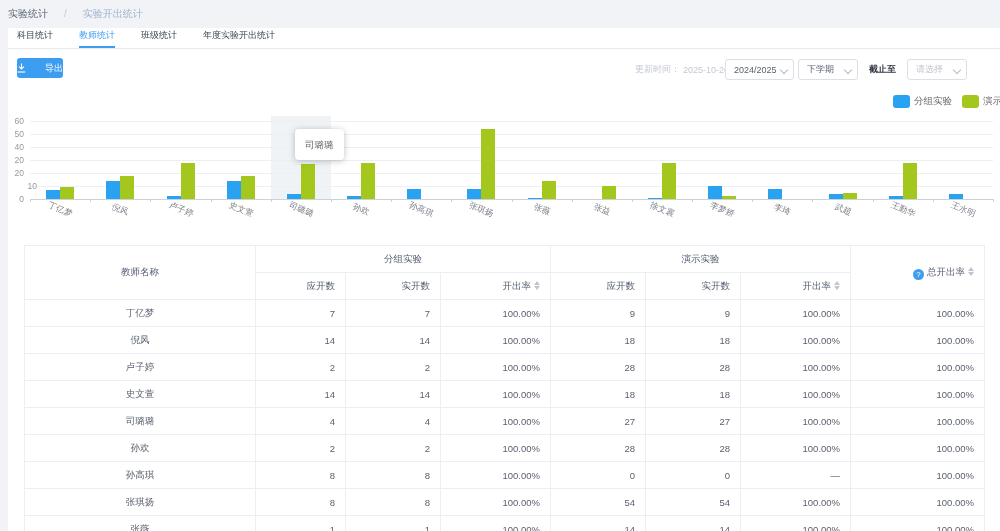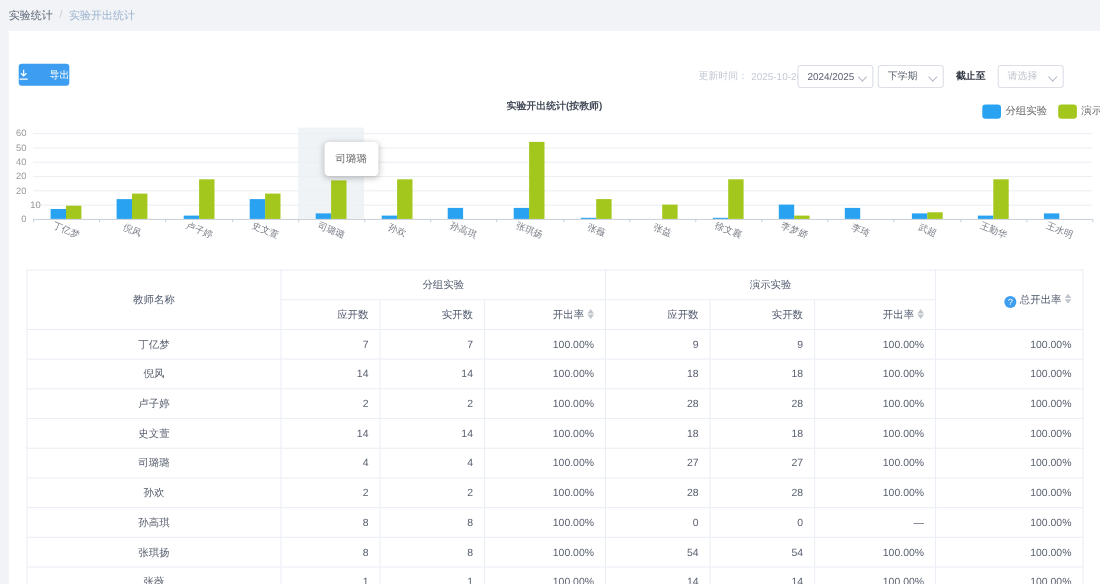--- a/index.html
+++ b/index.html
@@ -3,21 +3,21 @@
 <meta charset="utf-8">
 <style>
   html,body{margin:0;padding:0;}
   body{
     width:1000px;height:531px;position:relative;overflow:hidden;
     background:#f1f3f6;
     font-family:"Liberation Sans","DejaVu Sans",sans-serif;
     -webkit-font-smoothing:antialiased;
   }
   
-  .breadcrumb{position:absolute;left:0;top:0;width:100%;height:27px;display:flex;align-items:center;padding-left:8px;box-sizing:border-box;font-size:10px;gap:6px;}
+  .breadcrumb{position:absolute;left:0;top:0;width:100%;height:27px;display:flex;align-items:center;padding-left:8px;box-sizing:border-box;font-size:10px;gap:16px;}
   .bc-parent{color:#5c6575;cursor:pointer;}
   .bc-sep{color:#c8ccd4;}
   .bc-cur{color:#9cb3cf;}
   
   .card{position:absolute;left:8px;top:28px;width:992px;height:520px;background:#fff;}
   
   .tabs{position:absolute;left:0;top:0;width:100%;height:21px;border-bottom:1px solid #e6e9ee;display:flex;align-items:flex-end;gap:26px;padding-left:9px;box-sizing:border-box;}
   .tab{font-size:9px;color:#38404d;padding-bottom:6px;cursor:pointer;border-bottom:2px solid transparent;line-height:1;}
   .tab.active{color:#3d9df0;border-bottom-color:#3d9df0;}
   
@@ -61,20 +61,26 @@
 </head>
 <body>
 
 <div class="breadcrumb">
   <span class="bc-parent">实验统计</span>
   <span class="bc-sep">/</span>
   <span class="bc-cur">实验开出统计</span>
 </div>
 
 <div class="card">
+  <div class="tabs">
+      <div class="tab">科目统计</div>
+      <div class="tab active">教师统计</div>
+      <div class="tab">班级统计</div>
+      <div class="tab">年度实验开出统计</div>
+    </div>
 
   <button class="export-btn">
     <svg width="9" height="10" viewBox="0 0 9 10" aria-hidden="true">
       <path d="M4.5 0.5v5.2M2 3.6l2.5 2.4L7 3.6" stroke="#fff" stroke-width="1.1" fill="none"></path>
       <path d="M0.8 9h7.4" stroke="#fff" stroke-width="1.1"></path>
     </svg>
     <span>导出</span>
   </button>
 
   <div class="update-time">
@@ -90,21 +96,20 @@
     <span>下学期</span>
     <i class="chev"></i>
   </div>
   <div class="deadline-label">截止至</div>
   <div class="sel ph" id="sel-deadline">
     <span>请选择</span>
     <i class="chev"></i>
   </div>
 
   <div class="chart-wrap">
-    <div class="chart-title">实验开出统计(按教师)</div>
     <div class="plot">
         <div class="band" style="left: 262.75px; top: 28px; width: 60.1875px; height: 83px;"></div>
         <div class="gl axis" style="left: 22px; top: 111px; width: 963px;"></div>
         <div class="ylab" style="left: 0px; top: 106px;">0</div>
         <div class="gl" style="left: 22px; top: 98px; width: 963px;"></div>
         <div class="ylab" style="left: 0px; top: 93px; margin-left: 13px;">10</div>
         <div class="gl" style="left: 22px; top: 85px; width: 963px;"></div>
         <div class="ylab" style="left: 0px; top: 80px;">20</div>
         <div class="gl" style="left: 22px; top: 72px; width: 963px;"></div>
         <div class="ylab" style="left: 0px; top: 67px;">20</div>

